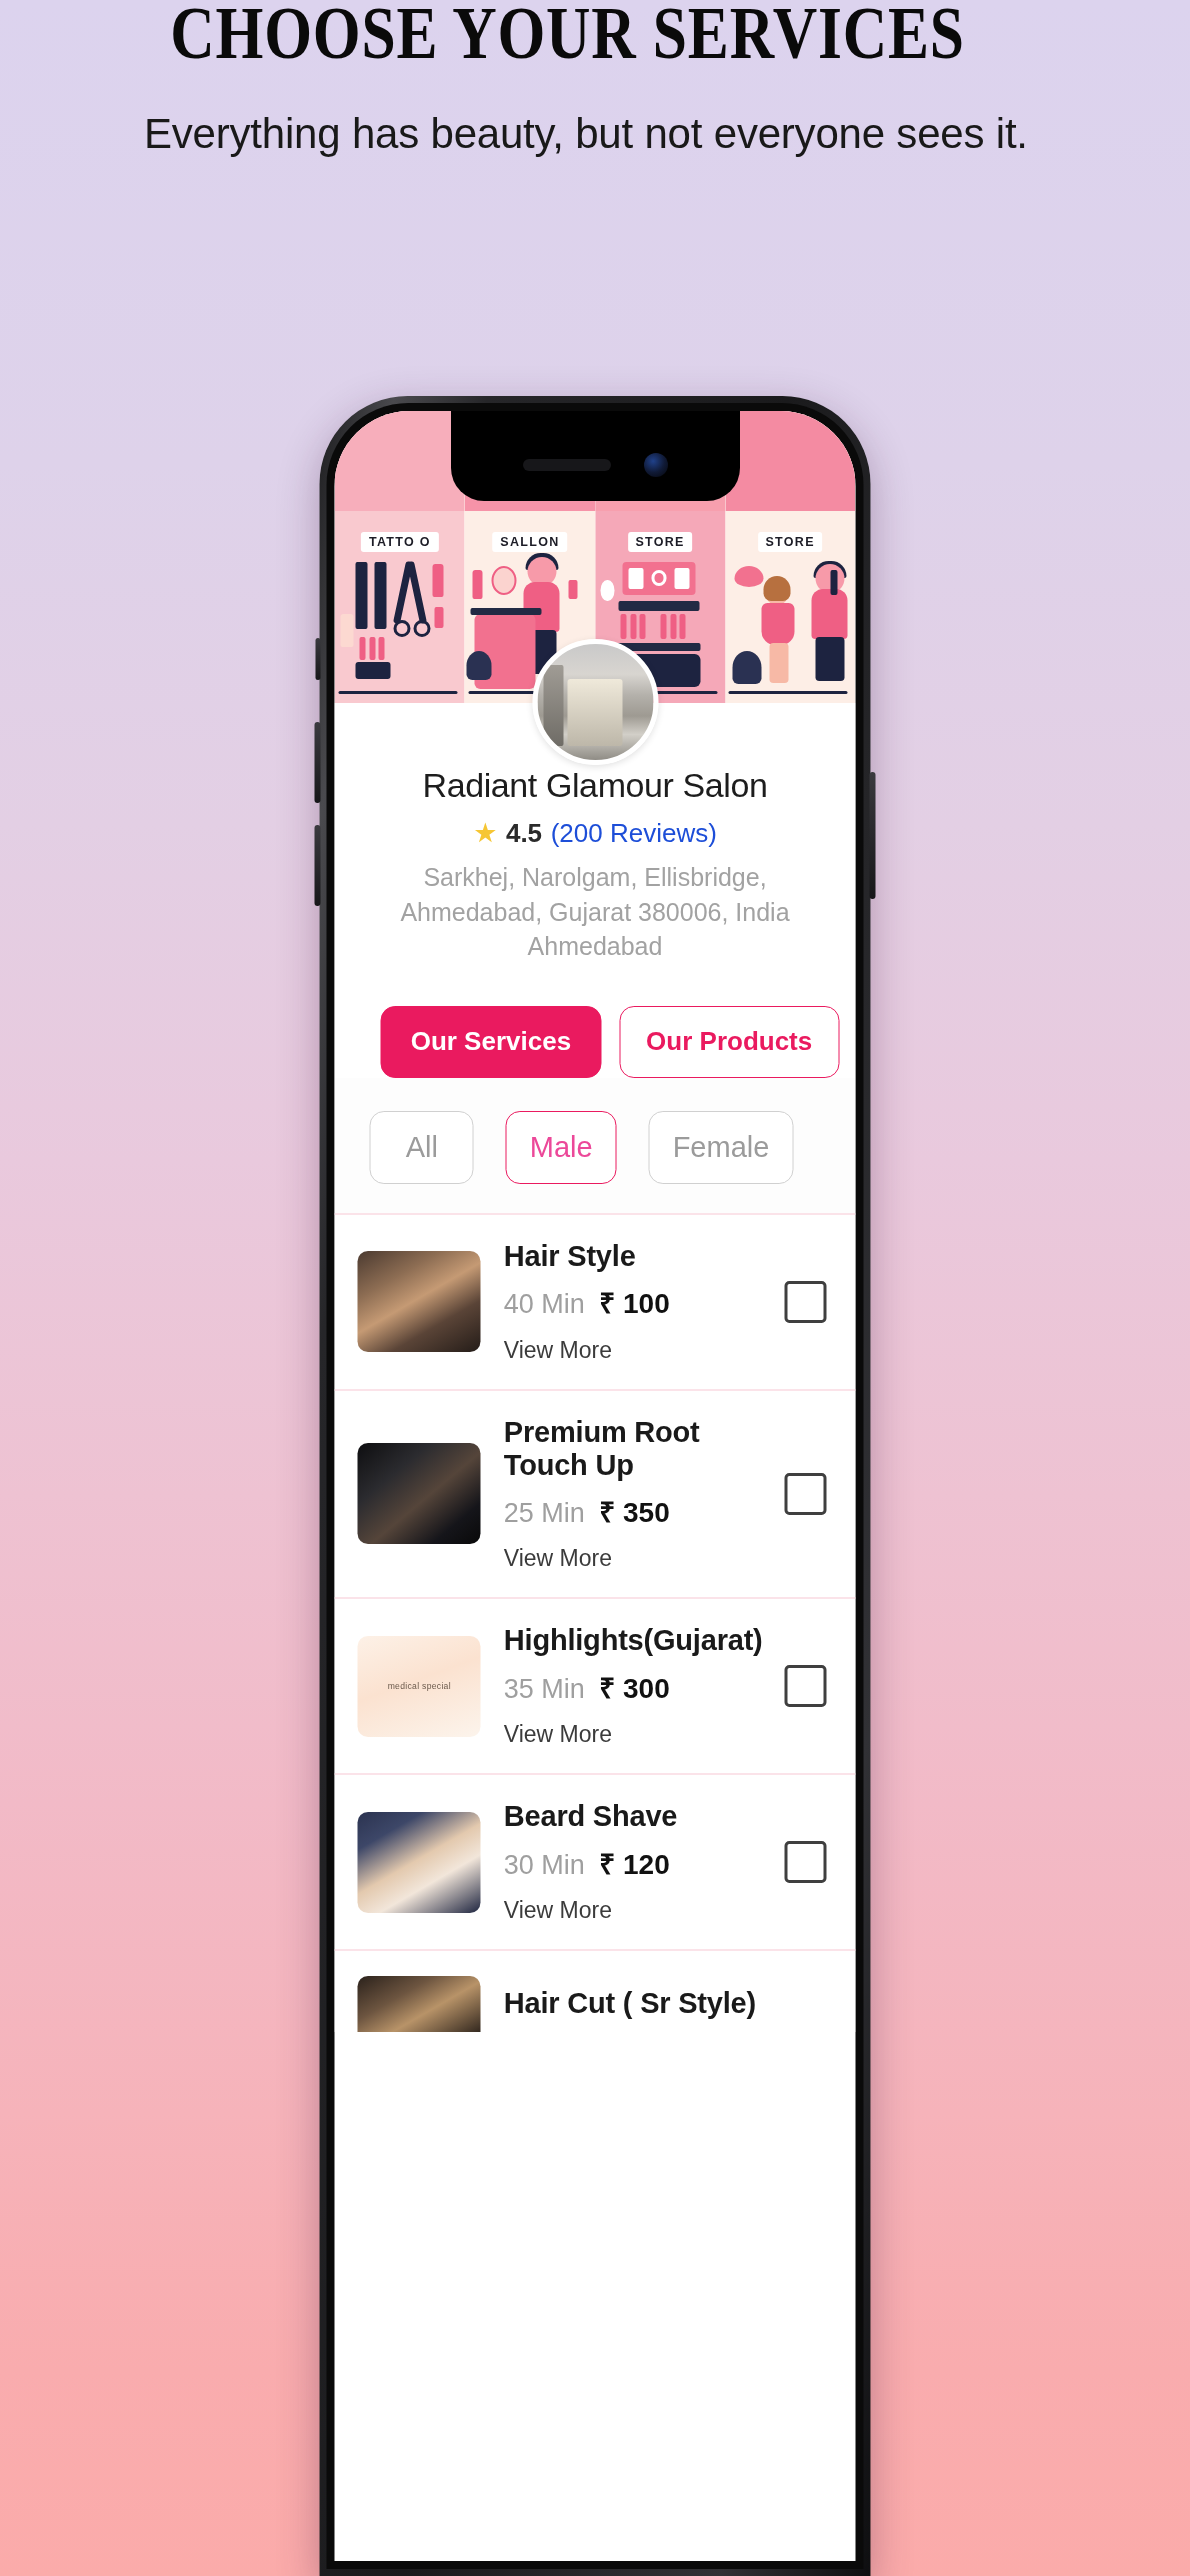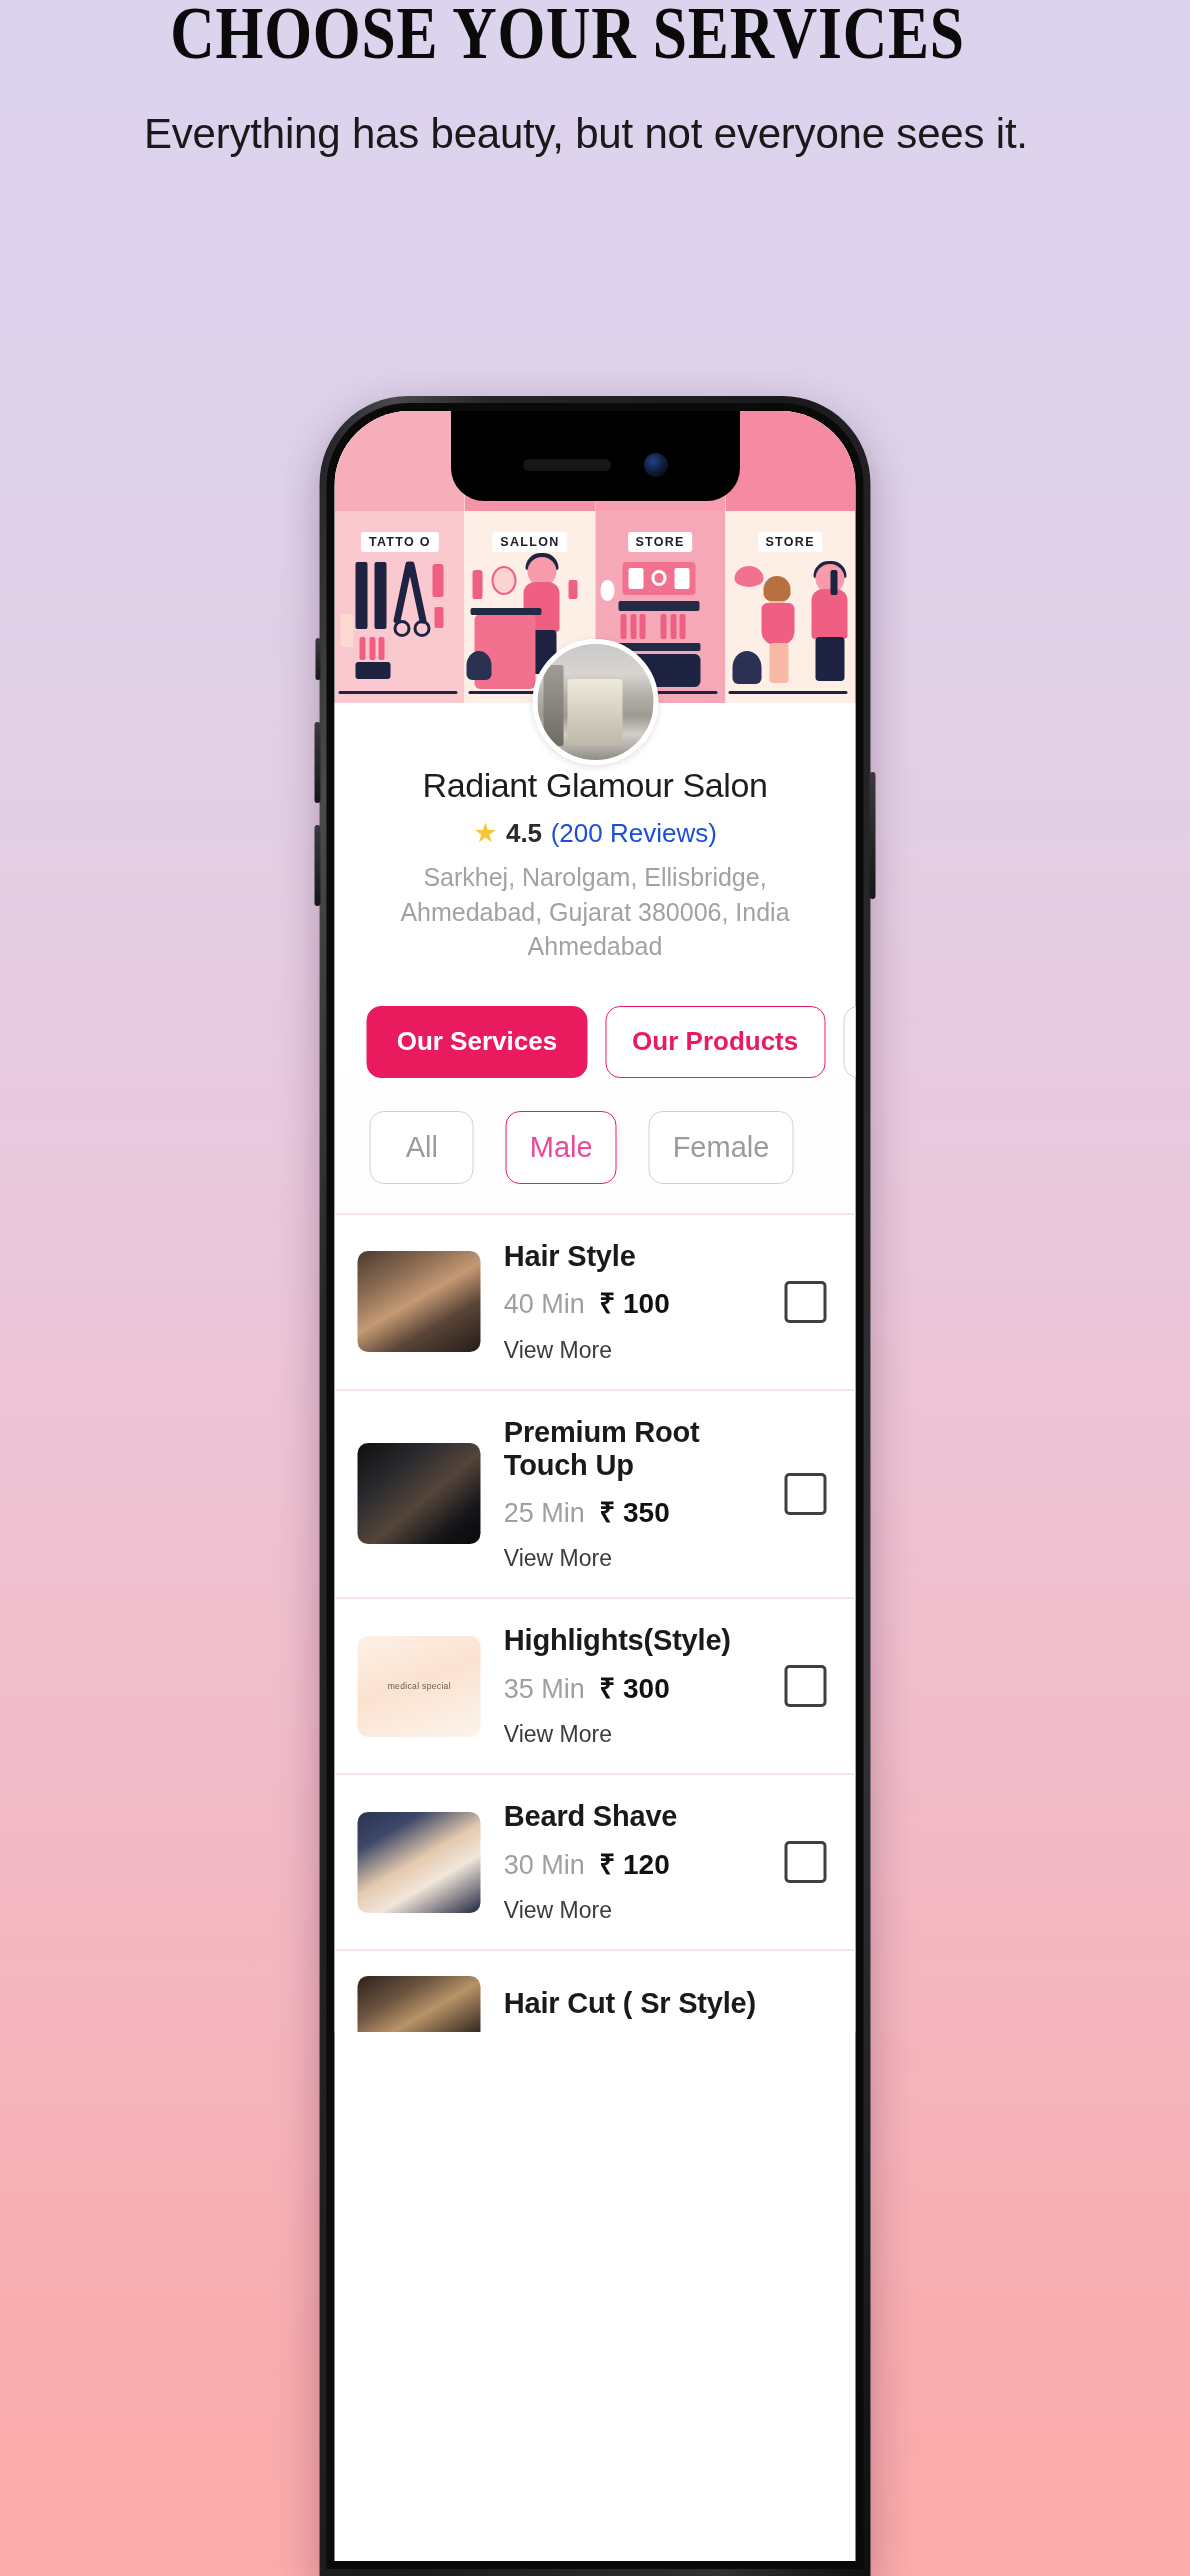--- a/index.html
+++ b/index.html
@@ -146,21 +146,21 @@
   .rating-val { color:#2a2a2a; font-weight:600; }
   .rating-count { color:#1d4ed8; }
   .address { margin-top:11.5px; font-size:25px; line-height:1.38; color:#a2a2a2; padding:0 23px; }
 
   
   .tabs { display:flex; align-items:center; gap:18px; padding:42px 0 0 2.9px; background:#fff; }
   .tab {
     height:72px; display:flex; align-items:center; justify-content:center;
     border-radius:14.4px; font-size:26px; font-weight:700; white-space:nowrap;
   }
-  .tab-services { background:#ea1a5f; color:#fff; padding:0 29px; border:1.9px solid #ea1a5f; margin-left:6px; }
+  .tab-services { background:#ea1a5f; color:#fff; padding:0 29px; border:1.9px solid #ea1a5f; margin-left:20px; }
   .tab-products { background:#fff; color:#ea1a5f; padding:0 26px; border:1.9px solid #ea1a5f; }
   .tab-location {
     background:#fff; color:#8a8a8a; padding:0 23px; border:1.9px solid #cfcfcf;
     font-weight:400; gap:12.5px;
   }
 
   
   .chips { display:flex; gap:20px; padding:33px 0 29px 23px; background:#fdfdfd; }
   .chip {
     min-width:104px; height:73px; padding:0 23px;
@@ -358,21 +358,21 @@
               <div class="svc-more">View More</div>
             </div>
             <div class="svc-check"></div>
           </div>
 
           <div class="svc-row">
             <div class="svc-thumb th3">
               <span class="th3-cap">medical special</span>
             </div>
             <div class="svc-body">
-              <div class="svc-name">Highlights(Style)</div>
+              <div class="svc-name">Highlights(Gujarat)</div>
               <div class="svc-meta">
                 <span class="svc-dur">35 Min</span>
                 <span class="svc-price">₹ 300</span>
               </div>
               <div class="svc-more">View More</div>
             </div>
             <div class="svc-check"></div>
           </div>
 
           <div class="svc-row">

